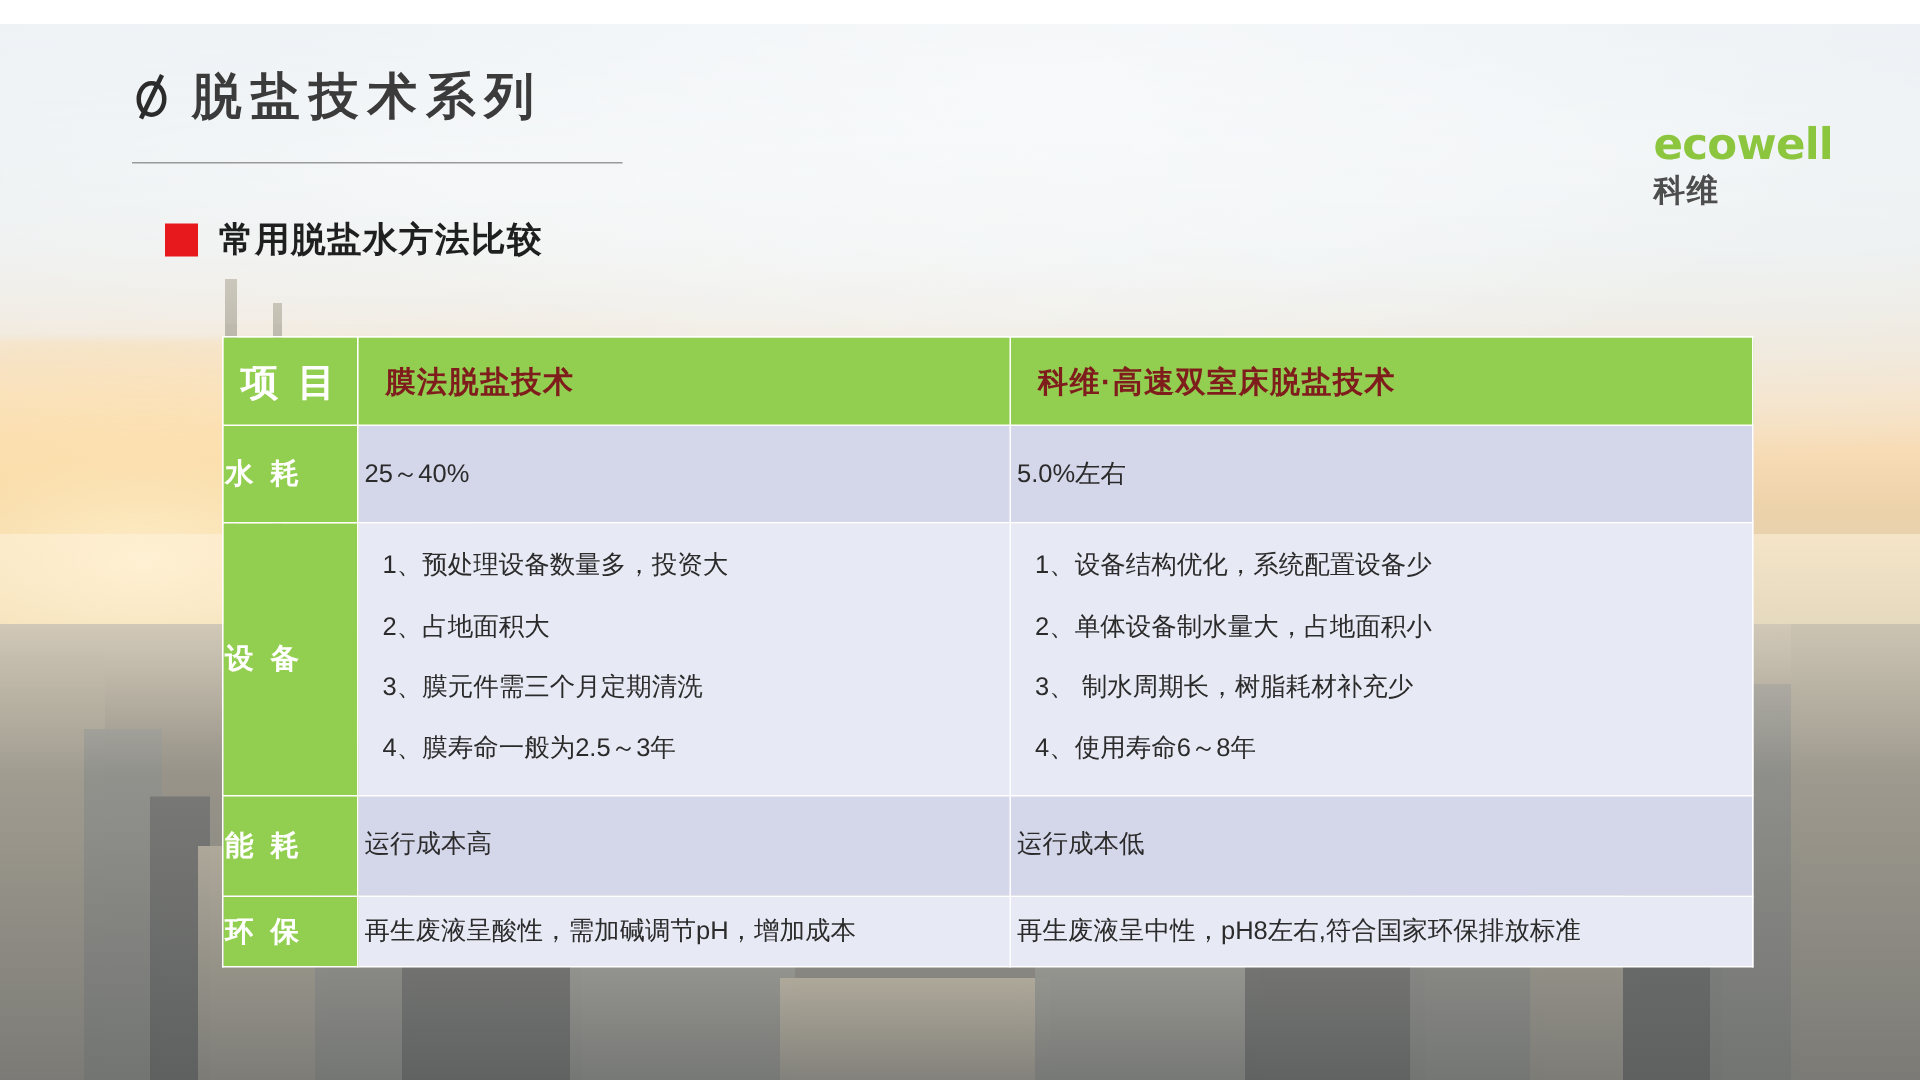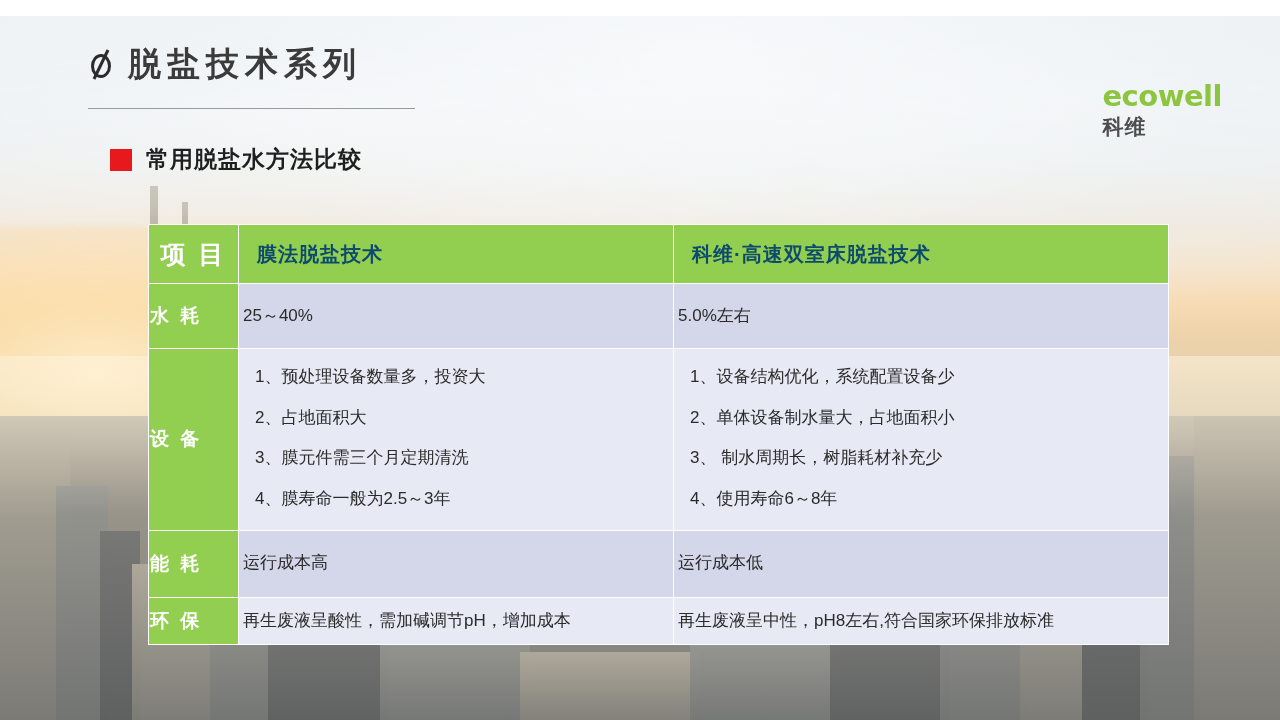--- a/index.html
+++ b/index.html
@@ -182,21 +182,21 @@
     background: #92ce4f;
     color: #ffffff;
     font-size: 25px;
     font-weight: bold;
     letter-spacing: 3px;
     text-align: center;
     height: 56px;
   }
   .hdr-col {
     background: #92ce4f;
-    color: #0c4a6e;
+    color: #7f1d1d;
     font-size: 20px;
     font-weight: bold;
     text-align: left;
     padding: 0 18px;
     height: 56px;
     letter-spacing: 1px;
   }
   .row-label {
     background: #92ce4f;
     color: #ffffff;

